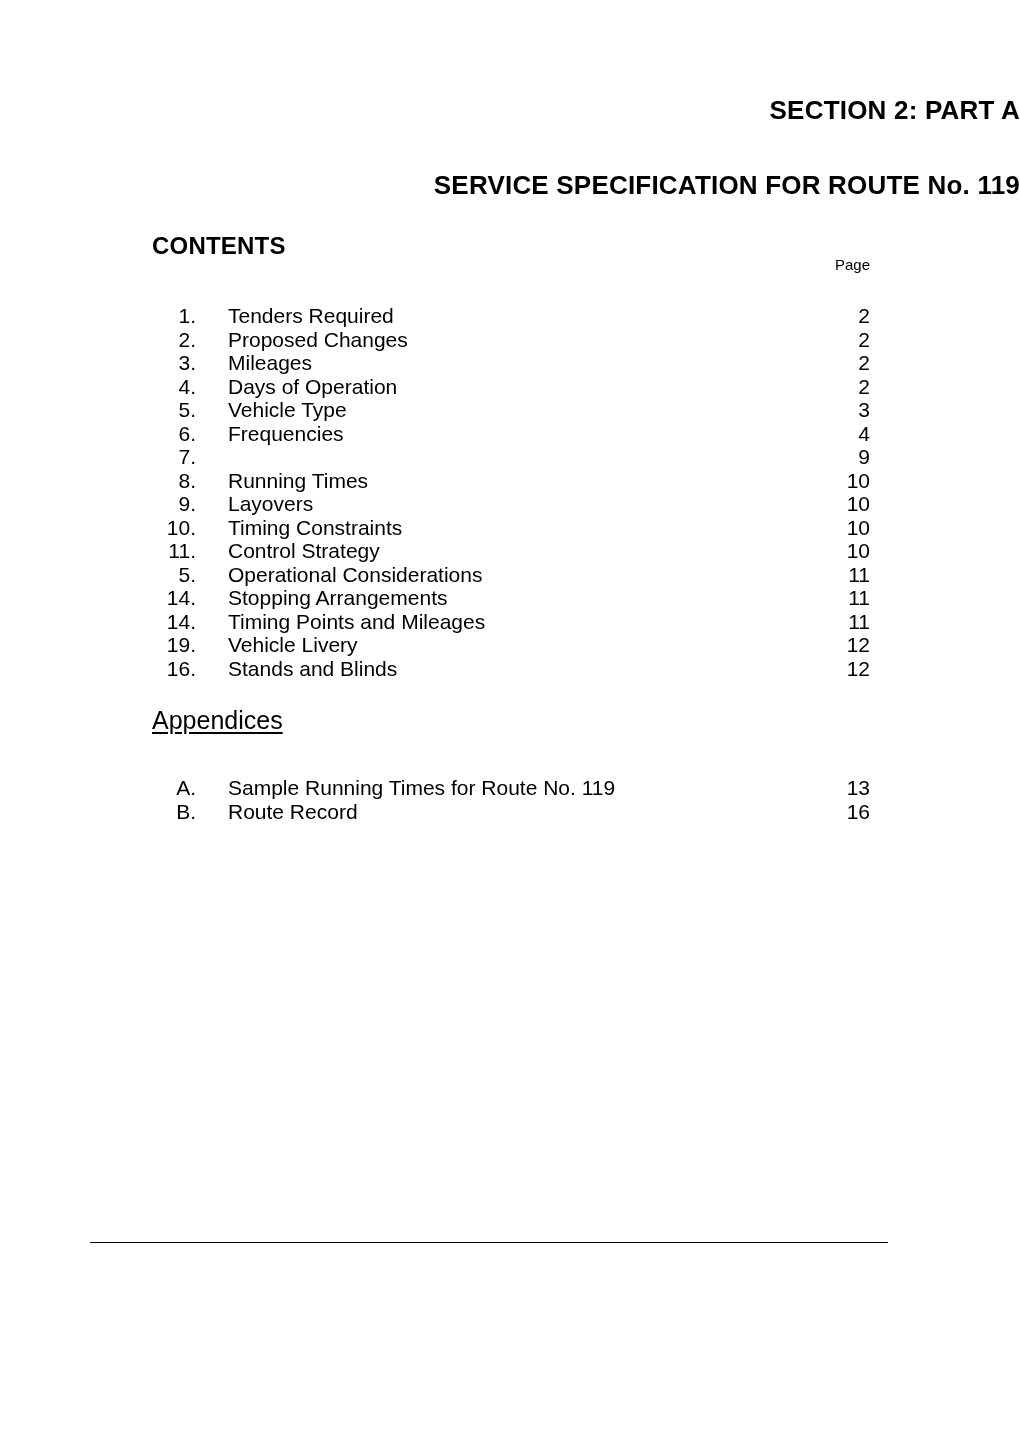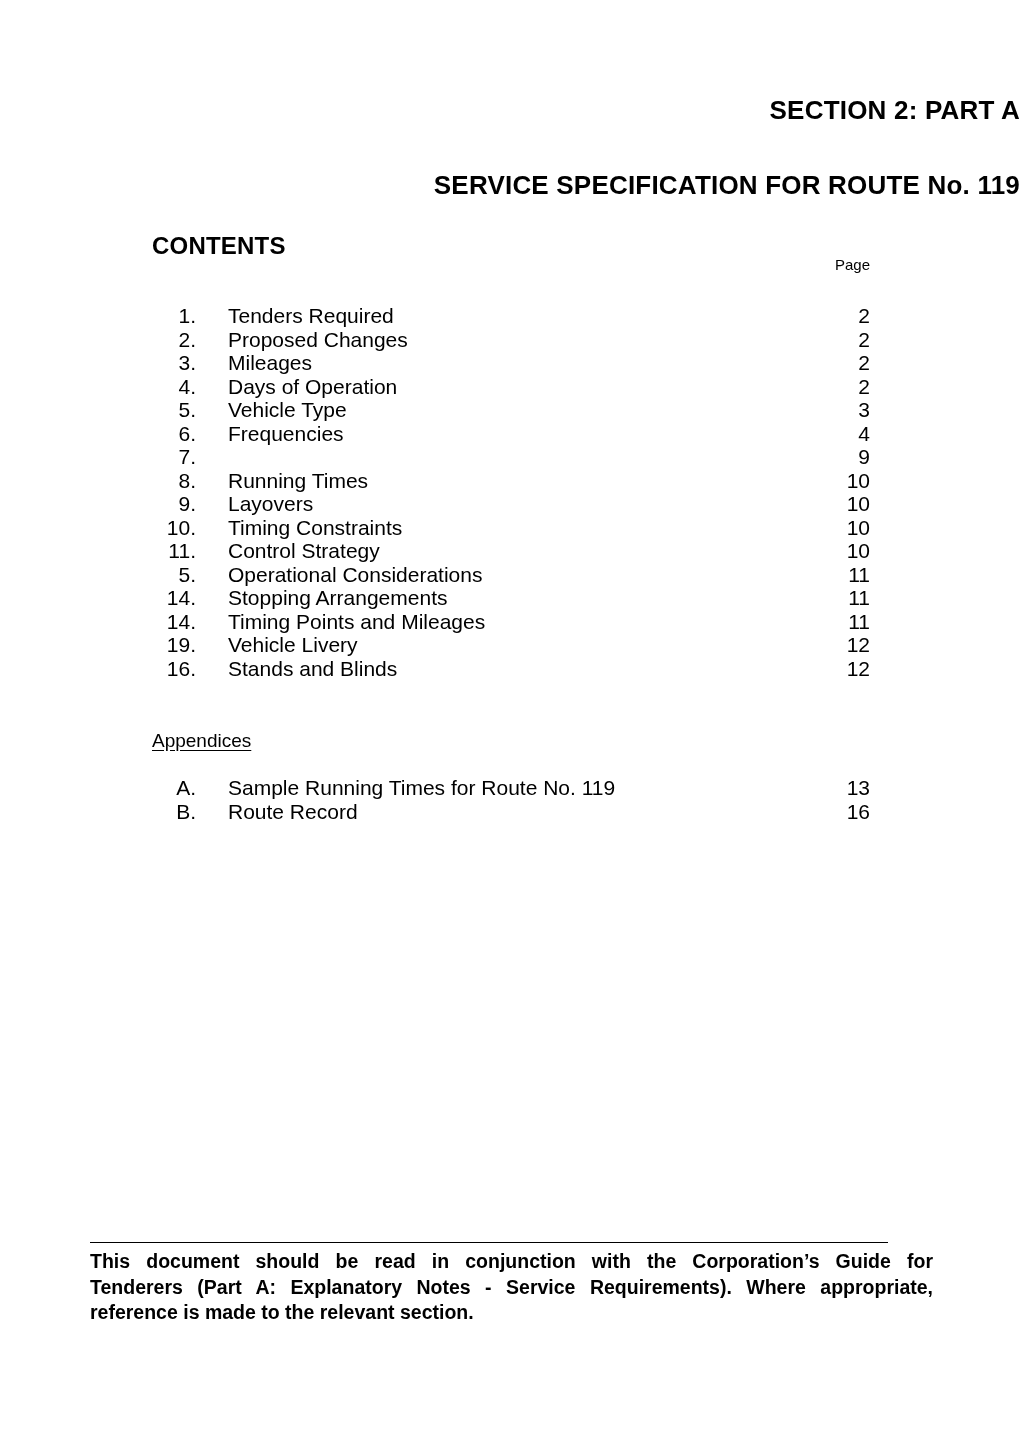--- a/index.html
+++ b/index.html
@@ -97,22 +97,22 @@
     position: absolute;
     left: 790px;
     width: 80px;
     text-align: right;
   }
 
   
   .appendices-heading {
     position: absolute;
     left: 152px;
-    top: 730px;
-    font-size: 19px;
+    top: 706px;
+    font-size: 25px;
     text-decoration: underline;
     text-underline-offset: 3px;
   }
   .appendix-list {
     position: absolute;
     left: 0;
     top: 776px;
     width: 1020px;
   }
 
@@ -271,19 +271,14 @@
     <div class="appx-row">
       <span class="appx-num">B.</span>
       <span class="appx-label">Route Record</span>
       <span class="appx-page">16</span>
     </div>
 
   </div>
 
   <div class="footer-rule"></div>
 
-  <div class="footer-note">
-    <span class="just-line">This document should be read in conjunction with the Corporation’s Guide for</span>
-    <span class="just-line">Tenderers (Part A: Explanatory Notes - Service Requirements).  Where appropriate,</span>
-    <span class="last-line">reference is made to the relevant section.</span>
-  </div>
 
 </div>
 
 </body></html>

